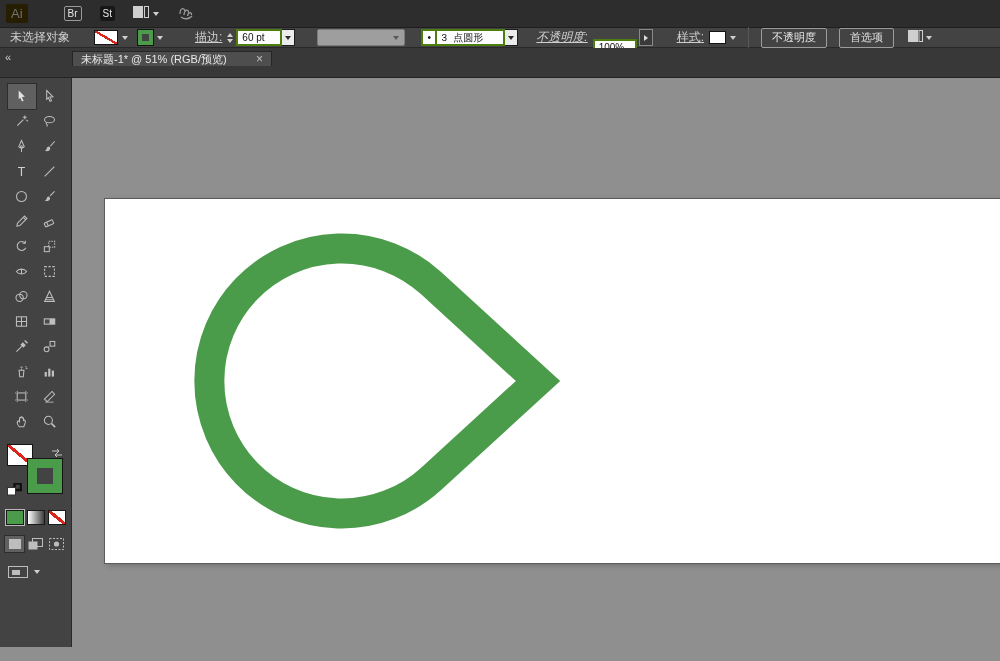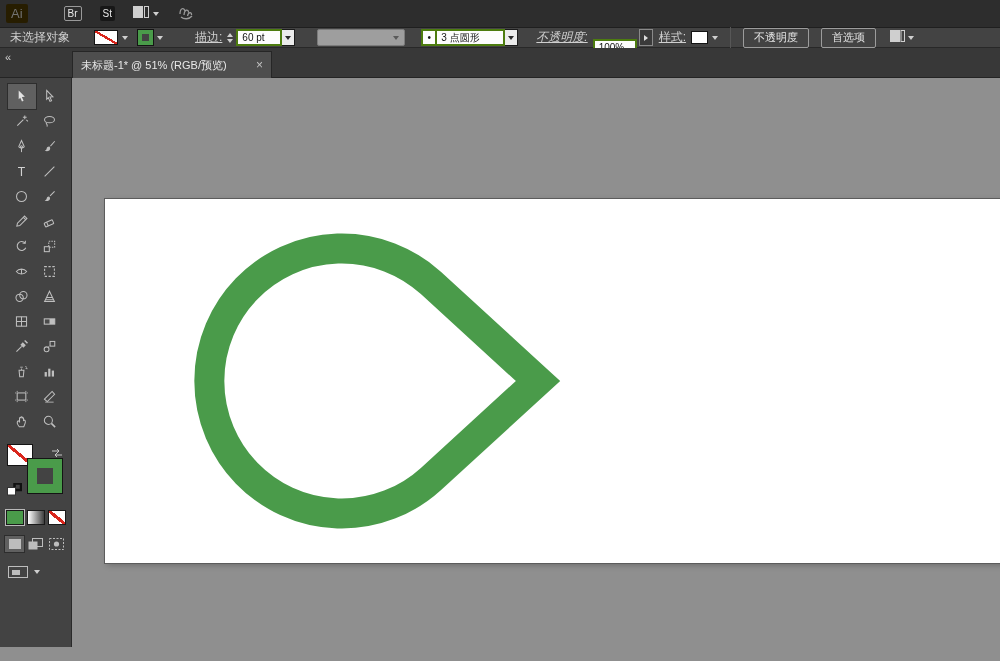--- a/index.html
+++ b/index.html
@@ -37,38 +37,38 @@
   .field { background:#fdfdfd; color:#141414; height:17px; padding:0 4px; border:2px solid #4d7c0f;
            font-size:10px; display:flex; align-items:center; white-space:nowrap; }
   .w-stroke { width:46px; margin-left:3px; }
   .chev-box { background:#ececec; border:1px solid #1c1c1c; border-left:none; height:17px; width:13px;
               display:flex; align-items:center; justify-content:center; cursor:pointer; }
   .disabled-dd { margin-left:22px; width:88px; height:17px; background:#9e9e9e; border:1px solid #7b7b7b;
                  border-radius:2px; display:flex; align-items:center; justify-content:flex-end; padding-right:5px; }
   .disabled-dd .chev { border-top-color:#5a5a5a; }
   .brush-group { margin-left:16px; display:flex; align-items:center; }
   .bullet-box { width:16px; justify-content:center; }
-  .w-brush { width:68px; border-left:none; }
+  .w-brush { width:68px; border-left:none;font-family:Liberation Mono, monospace; }
   .lbl-opacity { margin-left:18px;font-style:italic; }
   .w-opacity { width:44px; margin-left:5px;margin-top:19px; }
   .more-btn { margin-left:2px; width:14px; height:17px; background:#3a3a3a; border:1px solid #8a8a8a;
               display:flex; align-items:center; justify-content:center; cursor:pointer; }
   .chev-right { width:0;height:0;border-top:3.5px solid transparent;border-bottom:3.5px solid transparent;border-left:4px solid #dcdcdc; }
-  .lbl-style { margin-left:6px; }
+  .lbl-style { margin-left:24px; }
   .style-dd { margin-left:5px; }
   .style-swatch { width:17px; height:13px; background:#fff; border:1px solid #141414; }
   .vsep { width:1px; height:22px; background:#2e2e2e; border-right:1px solid #575757; margin-left:12px; }
   .bar-btn { margin-left:12px; background:#434343; color:#e4e4e4; border:1px solid #9c9c9c; height:20px;
              padding:0 10px; font-size:11px; border-radius:2px; display:flex; align-items:center; cursor:pointer; white-space:nowrap; }
   .panel-menu { margin-left:14px; display:flex; align-items:center; gap:3px; cursor:pointer; }
 
   
   .tabrow { height:30px; background:#383838; border-bottom:1px solid #242424; position:relative; }
   .collapse { position:absolute; left:5px; top:3px; color:#cfcfcf; font-size:11px; cursor:pointer; }
-  .tab { position:absolute; left:72px; top:3px; height:27px; width:200px; background:#4e4e4e;
+  .tab { position:absolute; left:72px; top:3px; height:15px; width:200px; background:#4e4e4e;
          border:1px solid #262626; border-bottom:none; color:#e8e8e8; font-size:11px;
          display:flex; align-items:center; padding:0 8px; cursor:pointer; }
   .tab-title { flex:1; overflow:hidden; white-space:nowrap; }
   .tab-close { margin-left:6px; color:#c2c2c2; font-size:12px; cursor:pointer; }
 
   
   .main { display:flex; height:569px; }
   .toolbar { width:72px; background:#434343; border-right:1px solid #292929; padding-top:6px; flex:none; }
   #tools-grid { display:grid; grid-template-columns:28px 28px; justify-content:center; }
   .tool { height:25px; display:flex; align-items:center; justify-content:center; cursor:pointer; }

